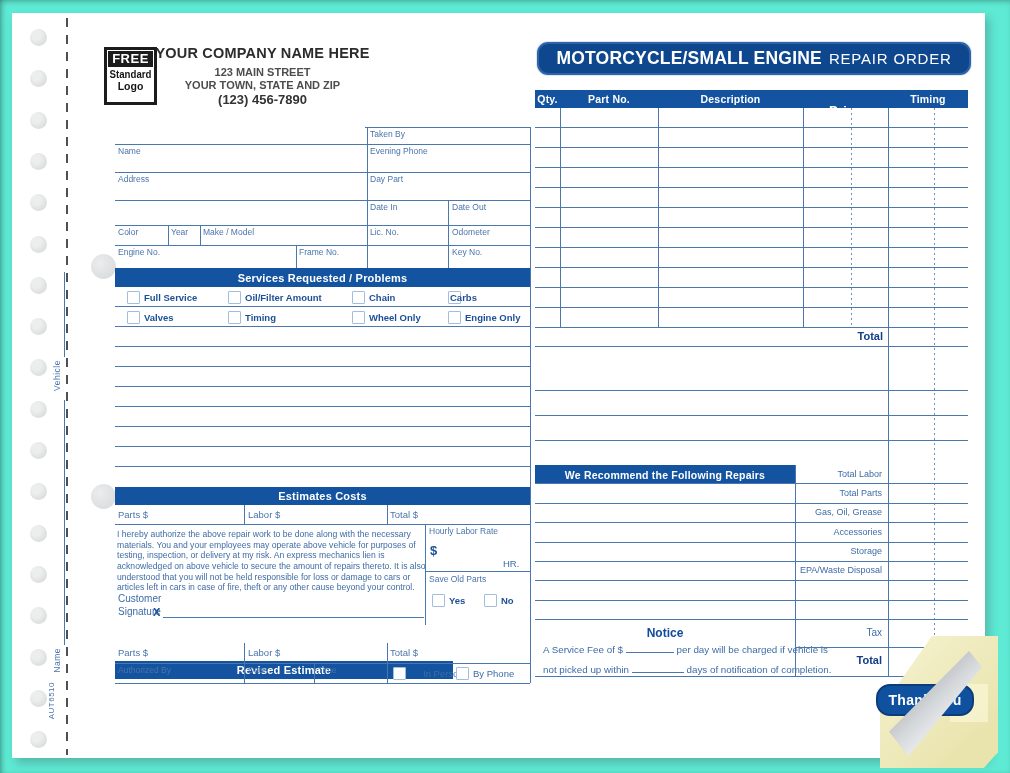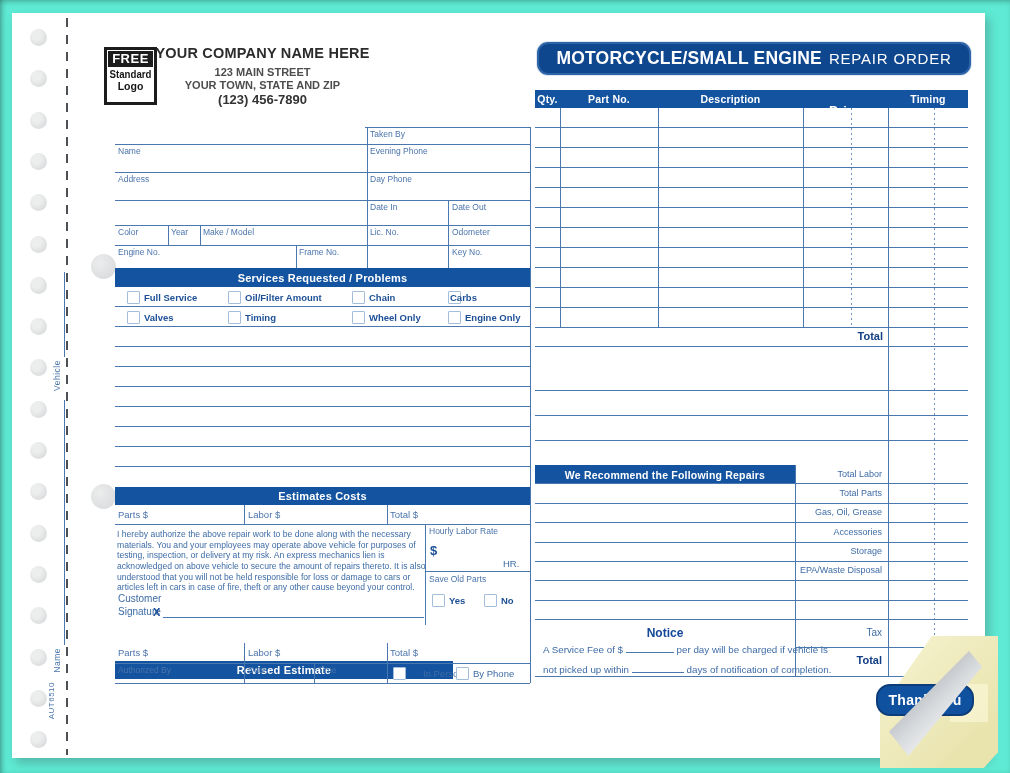--- a/index.html
+++ b/index.html
@@ -98,21 +98,21 @@
   <div class="vl" style="left:367px;top:127px;height:141px;"></div>
   <div class="vl" style="left:448px;top:200px;height:68px;"></div>
   <div class="vl" style="left:168px;top:225px;height:20px;"></div>
   <div class="vl" style="left:200px;top:225px;height:20px;"></div>
   <div class="vl" style="left:296px;top:245px;height:23px;"></div>
   <div class="vl" style="left:530px;top:127px;height:556px;"></div>
   <span class="lbl" style="left:370px;top:130px;">Taken By</span>
   <span class="lbl" style="left:118px;top:147px;">Name</span>
   <span class="lbl" style="left:370px;top:147px;">Evening Phone</span>
   <span class="lbl" style="left:118px;top:175px;">Address</span>
-  <span class="lbl" style="left:370px;top:175px;">Day Phone</span>
+  <span class="lbl" style="left:370px;top:175px;">Day Part</span>
   <span class="lbl" style="left:370px;top:203px;">Date In</span>
   <span class="lbl" style="left:452px;top:203px;">Date Out</span>
   <span class="lbl" style="left:118px;top:228px;">Color</span>
   <span class="lbl" style="left:171px;top:228px;">Year</span>
   <span class="lbl" style="left:203px;top:228px;">Make / Model</span>
   <span class="lbl" style="left:370px;top:228px;">Lic. No.</span>
   <span class="lbl" style="left:452px;top:228px;">Odometer</span>
   <span class="lbl" style="left:118px;top:248px;">Engine No.</span>
   <span class="lbl" style="left:299px;top:248px;">Frame No.</span>
   <span class="lbl" style="left:452px;top:248px;">Key No.</span>

